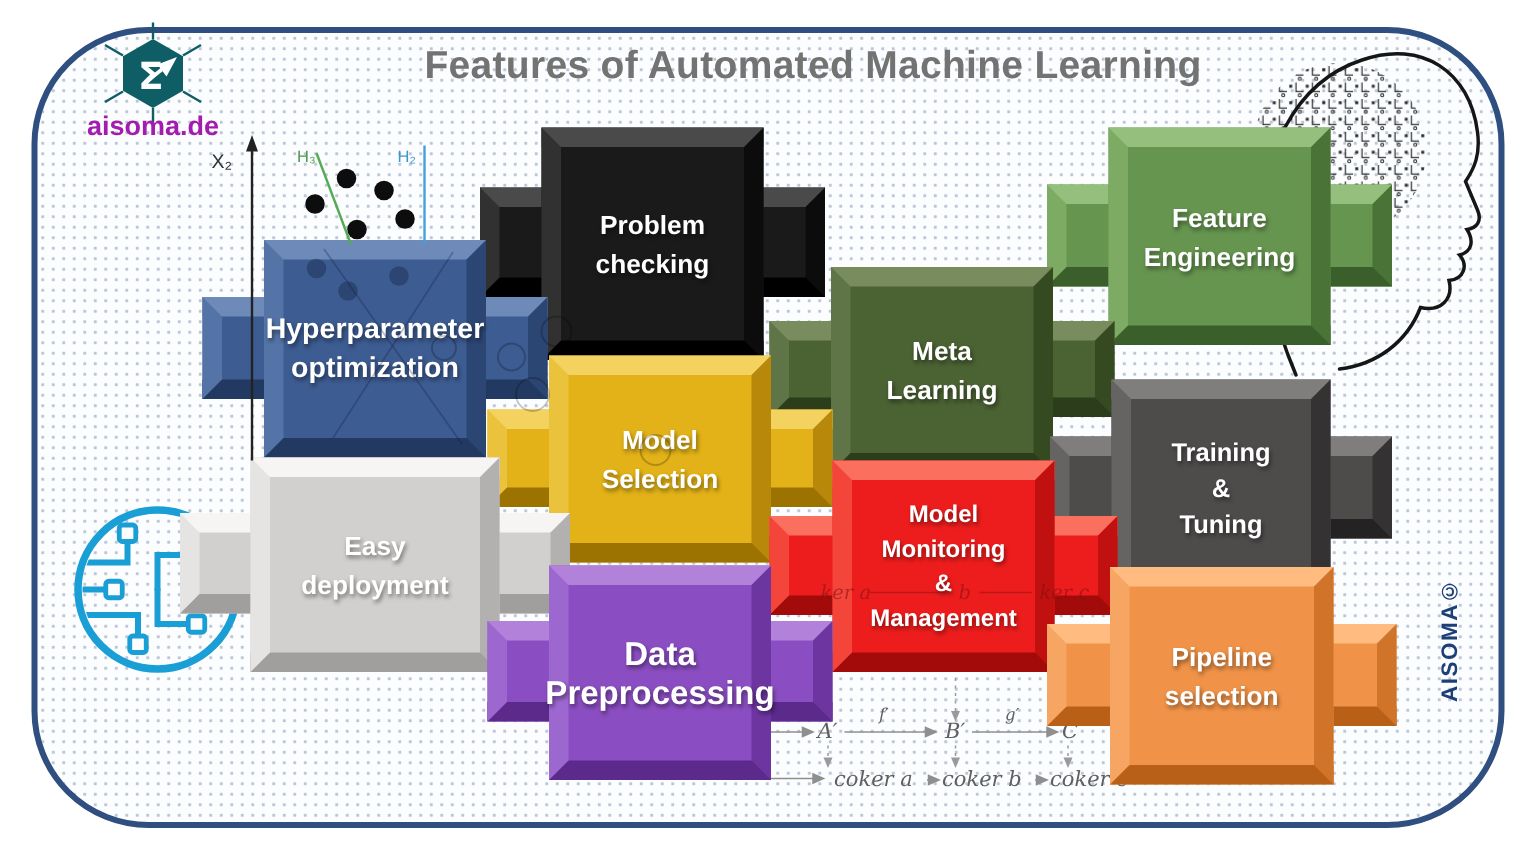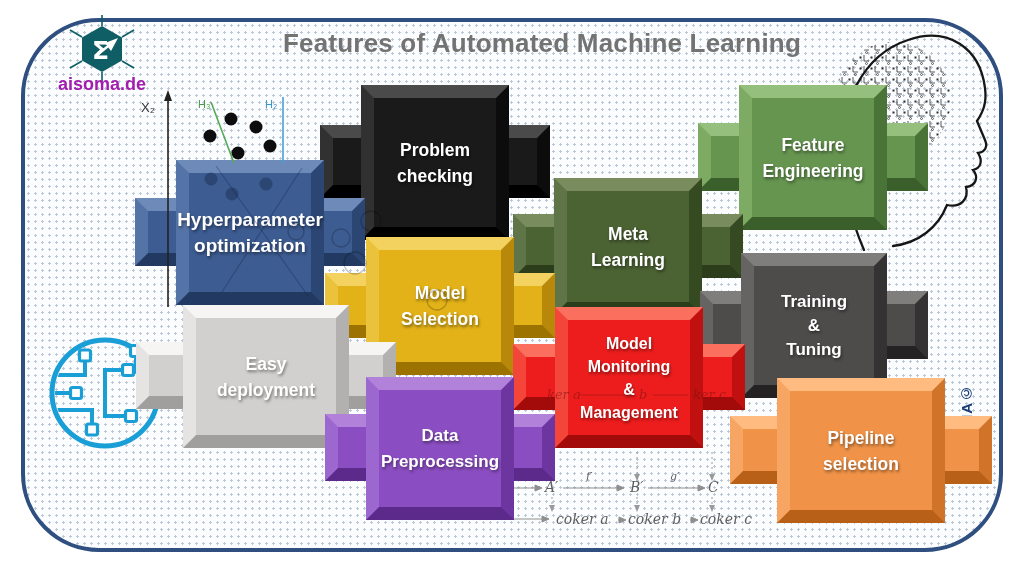--- a/index.html
+++ b/index.html
@@ -173,41 +173,41 @@
         <div class="block-label" style="font-size: 17px; line-height: 24px;">Training
 &amp;
 Tuning</div>
       </div>
       <div class="block" style="left: 325px; top: 237px; width: 230px; height: 138px; z-index: 14;">
         <div class="bar hbar" style="background-color: rgb(226, 178, 24); border-color: rgb(243, 210, 95) rgb(184, 136, 10) rgb(156, 115, 0) rgb(234, 194, 59);"></div>
         <div class="bar vbar" style="background-color: rgb(226, 178, 24); border-color: rgb(243, 210, 95) rgb(184, 136, 10) rgb(156, 115, 0) rgb(234, 194, 59);"></div>
         <div class="block-label" style="font-size: 17.5px; line-height: 26px;">Model
 Selection</div>
       </div>
-      <div class="block" style="left: 136px; top: 305px; width: 260px; height: 143px; z-index: 16; border-radius: 32px;">
+      <div class="block" style="left: 120px; top: 305px; width: 260px; height: 143px; z-index: 16; border-radius: 32px;">
         <div class="bar hbar" style="background-color: rgb(210, 208, 207); border-color: rgb(246, 245, 244) rgb(179, 177, 176) rgb(161, 159, 158) rgb(230, 228, 227);"></div>
         <div class="bar vbar" style="background-color: rgb(210, 208, 207); border-color: rgb(246, 245, 244) rgb(179, 177, 176) rgb(161, 159, 158) rgb(230, 228, 227);"></div>
         <div class="block-label" style="font-size: 17.5px; line-height: 26px;">Easy
 deployment</div>
       </div>
       <div class="block" style="left: 513px; top: 307px; width: 232px; height: 141px; z-index: 16;">
         <div class="bar hbar" style="background-color: rgb(238, 29, 29); border-color: rgb(250, 111, 94) rgb(192, 16, 16) rgb(163, 11, 11) rgb(244, 69, 59);"></div>
         <div class="bar vbar" style="background-color: rgb(238, 29, 29); border-color: rgb(250, 111, 94) rgb(192, 16, 16) rgb(163, 11, 11) rgb(244, 69, 59);"></div>
         <div class="block-label" style="font-size: 16px; line-height: 23px;">Model
 Monitoring
 &amp;
 Management</div>
       </div>
       <div class="block" style="left: 325px; top: 377px; width: 230px; height: 143px; z-index: 18;">
         <div class="bar hbar" style="background-color: rgb(139, 78, 194); border-color: rgb(178, 129, 218) rgb(109, 53, 160) rgb(91, 42, 139) rgb(157, 103, 208);"></div>
         <div class="bar vbar" style="background-color: rgb(139, 78, 194); border-color: rgb(178, 129, 218) rgb(109, 53, 160) rgb(91, 42, 139) rgb(157, 103, 208);"></div>
-        <div class="block-label" style="font-size: 17px; line-height: 26px;">Data
+        <div class="block-label" style="font-size: 22px; line-height: 26px;">Data
 Preprocessing</div>
       </div>
-      <div class="block" style="left: 698px; top: 378px; width: 262px; height: 145px; z-index: 18; margin-left: 32px;">
+      <div class="block" style="left: 698px; top: 378px; width: 233px; height: 145px; z-index: 18;">
         <div class="bar hbar" style="background-color: rgb(240, 147, 72); border-color: rgb(255, 187, 128) rgb(208, 116, 42) rgb(185, 96, 24) rgb(247, 165, 98);"></div>
         <div class="bar vbar" style="background-color: rgb(240, 147, 72); border-color: rgb(255, 187, 128) rgb(208, 116, 42) rgb(185, 96, 24) rgb(247, 165, 98);"></div>
         <div class="block-label" style="font-size: 17.5px; line-height: 26px;">Pipeline
 selection</div>
       </div>
     </div>
 
   <svg class="layer" id="fg-svg" width="1024" height="567" viewBox="0 0 1024 567">
     <g>
       <line x1="168" y1="96" x2="168" y2="307" stroke="#222" stroke-width="1.6"></line>

